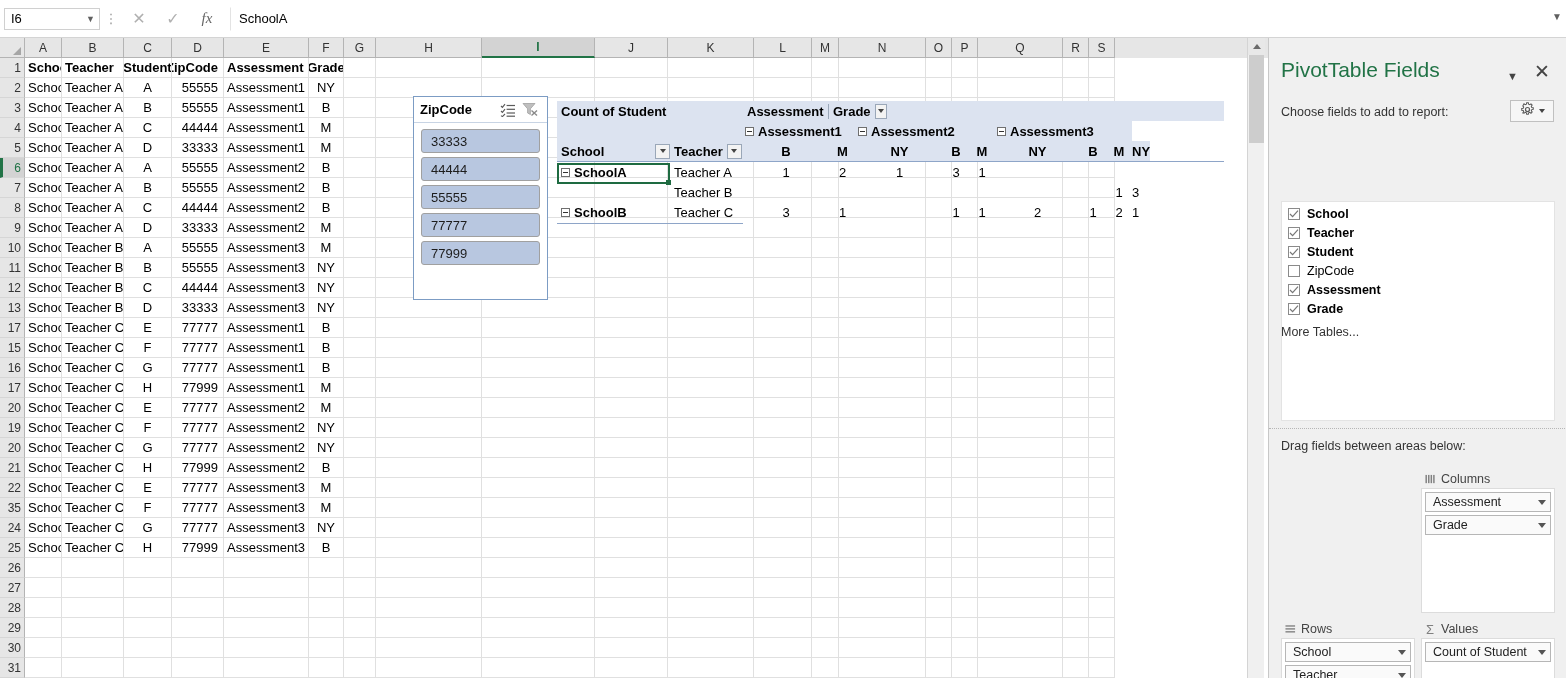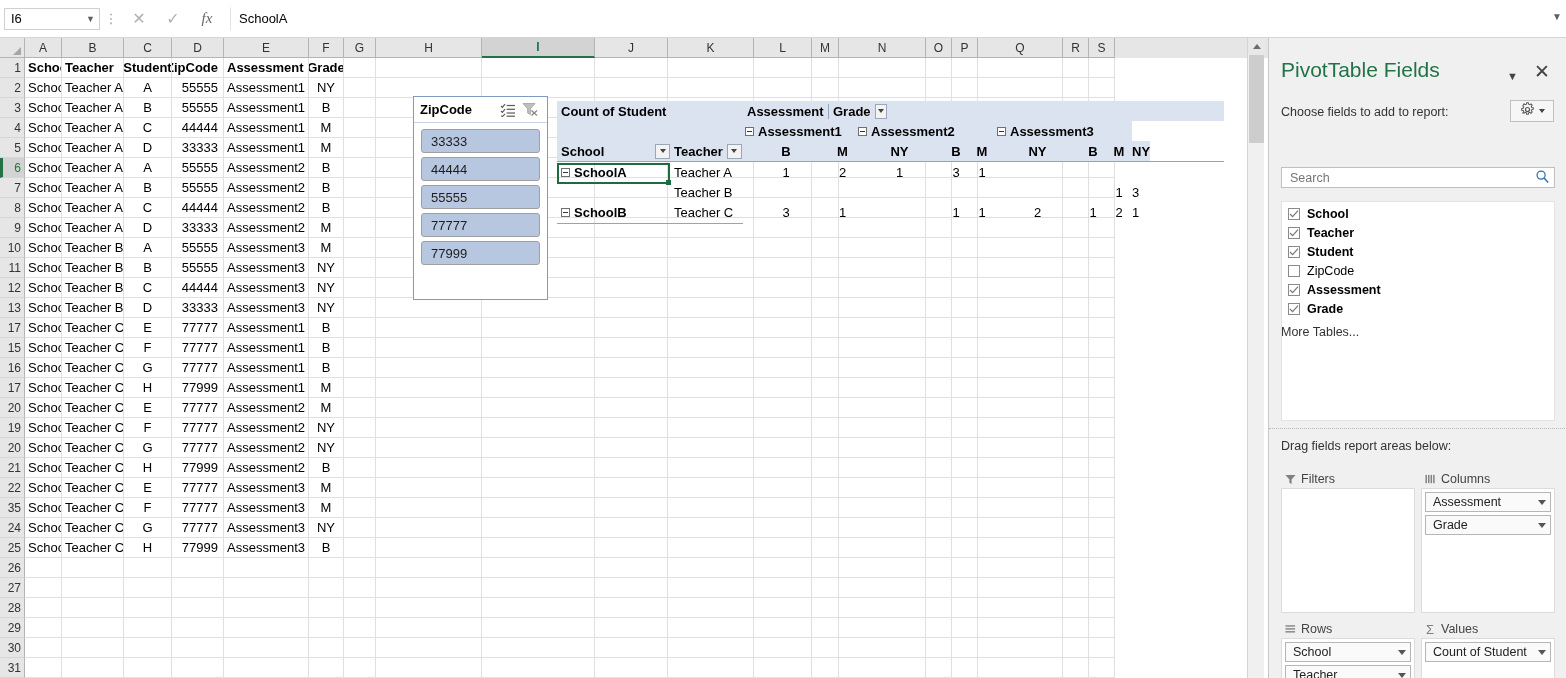--- a/index.html
+++ b/index.html
@@ -1070,29 +1070,20 @@
   <div class="gear-btn">
     <span>
       <svg width="15" height="15" viewBox="0 0 16 16">
         <path d="M8 5.2a2.8 2.8 0 100 5.6 2.8 2.8 0 000-5.6zm0 1.3a1.5 1.5 0 110 3 1.5 1.5 0 010-3z" fill="#5a5a5a"></path>
         <path d="M7.1 0.8h1.8l.25 1.6 1.25.52 1.32-.95 1.27 1.27-.95 1.32.52 1.25 1.6.25v1.8l-1.6.25-.52 1.25.95 1.32-1.27 1.27-1.32-.95-1.25.52-.25 1.6H7.1l-.25-1.6-1.25-.52-1.32.95L3.01 11.6l.95-1.32-.52-1.25-1.6-.25v-1.8l1.6-.25.52-1.25-.95-1.32L4.28 1.97l1.32.95 1.25-.52z" fill="none" stroke="#5a5a5a" stroke-width="1.1"></path>
       </svg>
     </span>
     <span class="cr"></span>
   </div>
 
-  <div class="search-box">
-    <input type="text" placeholder="Search" style="">
-    <span>
-      <svg width="15" height="15" viewBox="0 0 16 16">
-        <circle cx="6.5" cy="6.5" r="4.3" fill="none" stroke="#2b6fb5" stroke-width="1.3"></circle>
-        <line x1="9.7" y1="9.7" x2="14" y2="14.3" stroke="#2b6fb5" stroke-width="1.6"></line>
-      </svg>
-    </span>
-  </div>
 
   <div class="field-list" id="field-list">
         <div class="field-item on">
           <span class="cbx">
             <svg width="10" height="10" viewBox="0 0 10 10">
               <path d="M1 5 L3.6 7.6 L9 1.6" stroke="#777" stroke-width="1.2" fill="none"></path>
             </svg>
           </span>
           <span class="flabel">School</span>
         </div>
@@ -1129,33 +1120,22 @@
             <svg width="10" height="10" viewBox="0 0 10 10">
               <path d="M1 5 L3.6 7.6 L9 1.6" stroke="#777" stroke-width="1.2" fill="none"></path>
             </svg>
           </span>
           <span class="flabel">Grade</span>
         </div>
       </div>
   <div class="more-tables">More Tables...</div>
 
   <div class="pane-divider"></div>
-  <div class="drag-label">Drag fields report areas below:</div>
-
-  <div class="area" style="left:12px; top:432px; width:134px;">
-    <div class="area-head">
-      <span class="ai">
-        <svg width="11" height="11" viewBox="0 0 12 12">
-              <path d="M0.5 1 H11.5 L7.2 6 V11 L4.8 9.6 V6 Z" fill="#808080"></path>
-            </svg>
-      </span>
-      <span>Filters</span>
-    </div>
-    <div class="area-box" style="height:125px" id="area-filters"></div>
-  </div>
+  <div class="drag-label">Drag fields between areas below:</div>
+
 
   <div class="area" style="left:152px; top:432px; width:134px;">
     <div class="area-head">
       <span class="ai">
         <svg width="11" height="11" viewBox="0 0 12 12">
           <rect x="0.5" y="1" width="1.6" height="9" fill="#808080"></rect>
           <rect x="3.3" y="1" width="1.6" height="9" fill="#808080"></rect>
           <rect x="6.1" y="1" width="1.6" height="9" fill="#808080"></rect>
           <rect x="8.9" y="1" width="1.6" height="9" fill="#808080"></rect>
         </svg>

